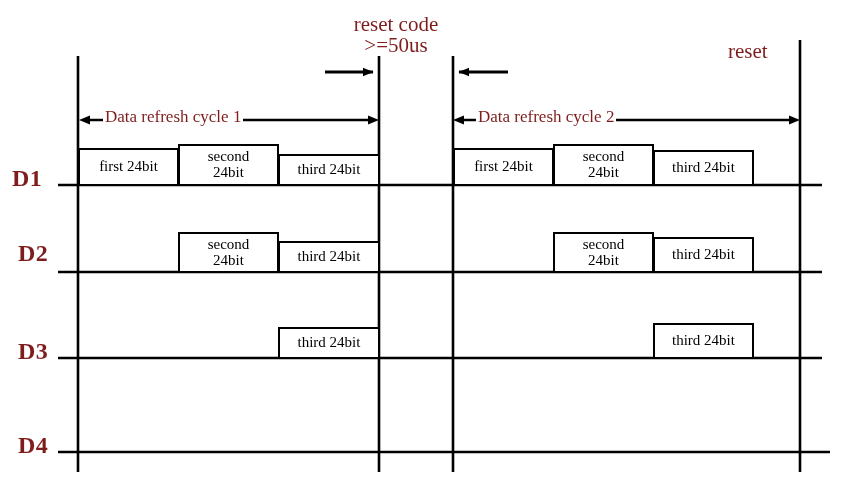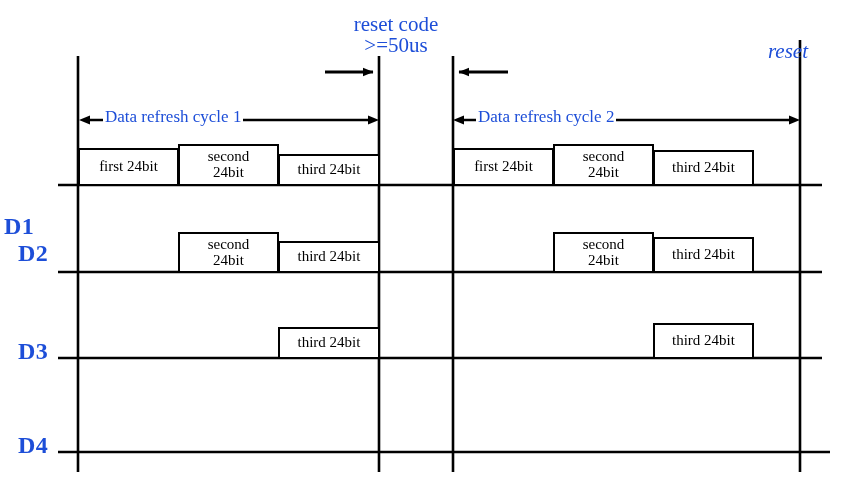--- a/index.html
+++ b/index.html
@@ -17,32 +17,31 @@
   }
   .svg-layer {
     position: absolute;
     left: 0;
     top: 0;
     width: 846px;
     height: 492px;
   }
   .lbl {
     position: absolute;
-    color: #1d4ed8;
+    color: #7f1d1d;
     white-space: nowrap;
     line-height: 1.02;
   }
   .title-lbl {
     font-size: 21px;
     text-align: center;
   }
   .reset-right-lbl {
     font-size: 21px;
-    text-align: right;
-    font-style: italic;
+    text-align: left;
   }
   .rail-lbl {
     font-size: 24px;
     font-weight: bold;
     letter-spacing: 0.5px;
   }
   .cycle-lbl {
     font-size: 17px;
     background: #ffffff;
     padding: 0 2px;
@@ -112,21 +111,21 @@
     <div>&gt;=50us</div>
   </div>
 
   <div class="lbl reset-right-lbl" style="left:728px; top:41px; width:80px;">
     <div>reset</div>
   </div>
 
   <div class="lbl cycle-lbl" style="left:103px; top:108px;">Data refresh cycle 1</div>
   <div class="lbl cycle-lbl" style="left:476px; top:108px;text-align:center;">Data refresh cycle 2</div>
 
-  <div class="lbl rail-lbl" style="left:4px; top:166px;margin-top:48px;">D1</div>
+  <div class="lbl rail-lbl" style="left:12px; top:166px;">D1</div>
   <div class="lbl rail-lbl" style="left:18px; top:241px;">D2</div>
   <div class="lbl rail-lbl" style="left:18px; top:339px;">D3</div>
   <div class="lbl rail-lbl" style="left:18px; top:433px;text-align:center;">D4</div>
 
   <div class="pkt" style="left:78px; top:148px; width:101px; height:38px;">first 24bit</div>
   <div class="pkt" style="left:178px; top:144px; width:101px; height:42px; flex-direction:column;">
     <span>second</span>
     <span>24bit</span>
   </div>
   <div class="pkt" style="left:278px; top:154px; width:102px; height:32px;">third 24bit</div>

